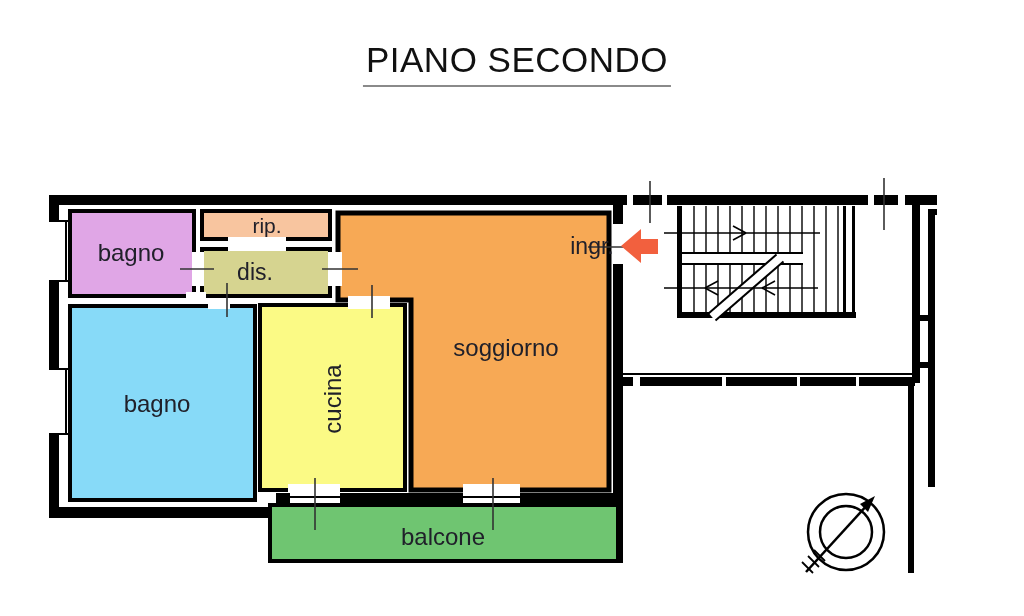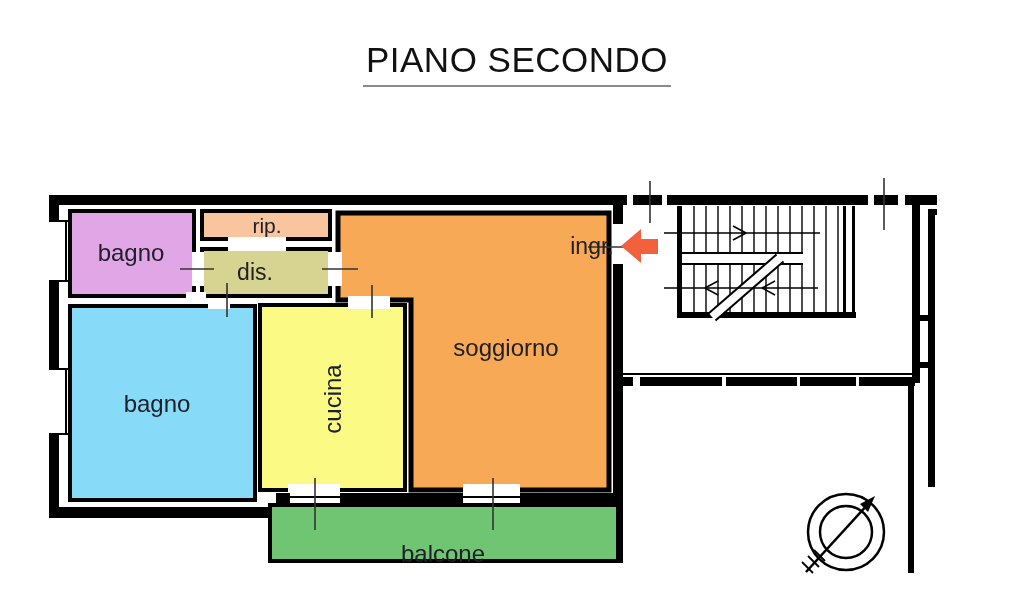--- a/index.html
+++ b/index.html
@@ -172,14 +172,14 @@
     </g>
   </svg>
 
   <div class="lbl z5" style="left:131px;top:253px">bagno</div>
   <div class="lbl small z5" style="left:267px;top:225px">rip.</div>
   <div class="lbl mid z5" style="left:255px;top:272px">dis.</div>
   <div class="lbl z5" style="left:157px;top:404px">bagno</div>
   <div class="lbl rot z5" style="left:333px;top:399px">cucina</div>
   <div class="lbl z5" style="left:506px;top:348px">soggiorno</div>
   <div class="lbl mid z5" style="left:592px;top:246px">ingr.</div>
-  <div class="lbl z5" style="left:443px;top:554px">balcone</div>
+  <div class="lbl z5" style="left:443px;top:537px">balcone</div>
 </div>
 
 </body></html>

